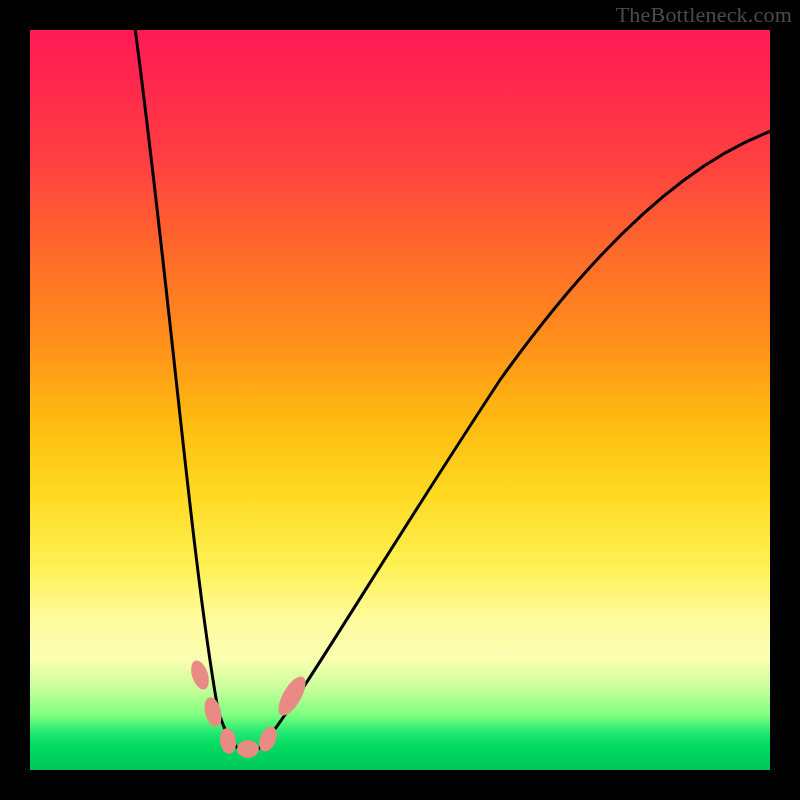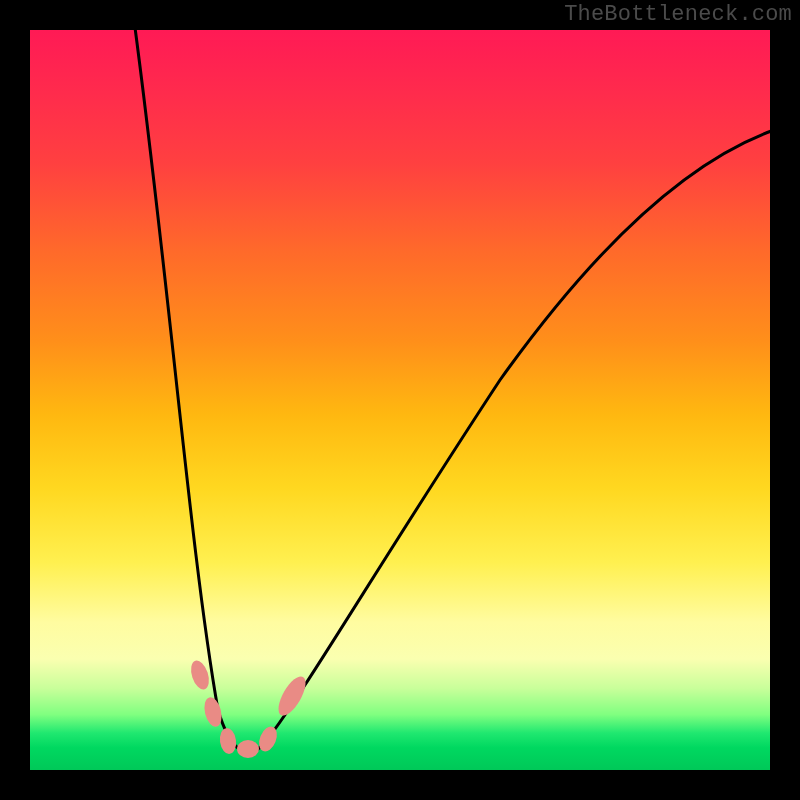--- a/index.html
+++ b/index.html
@@ -31,21 +31,21 @@
       #80ff80 92.5%,
       #20e870 95%,
       #00d860 97%,
       #00c858 100%
     );
   }
   .watermark {
     position: absolute;
     top: 2px;
     right: 8px;
-    font-family: Liberation Mono, monospace;
+    font-family: Liberation Serif, serif;
     font-size: 22px;
     color: #4b4b4b;
     font-weight: 500;
     letter-spacing: 0.2px;
   }
   svg.curve {
     position: absolute;
     left: 0;
     top: 0;
     width: 740px;

